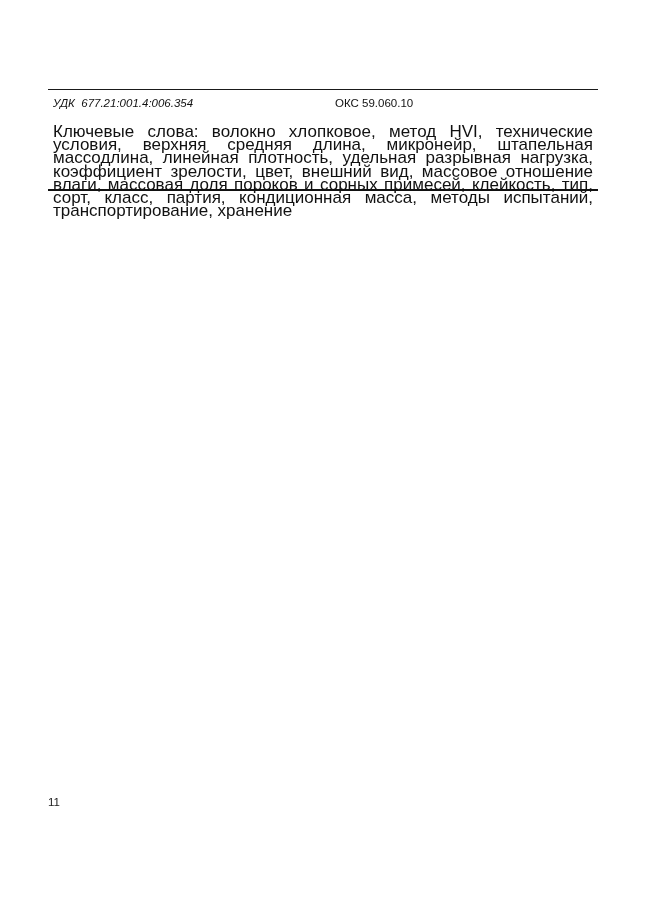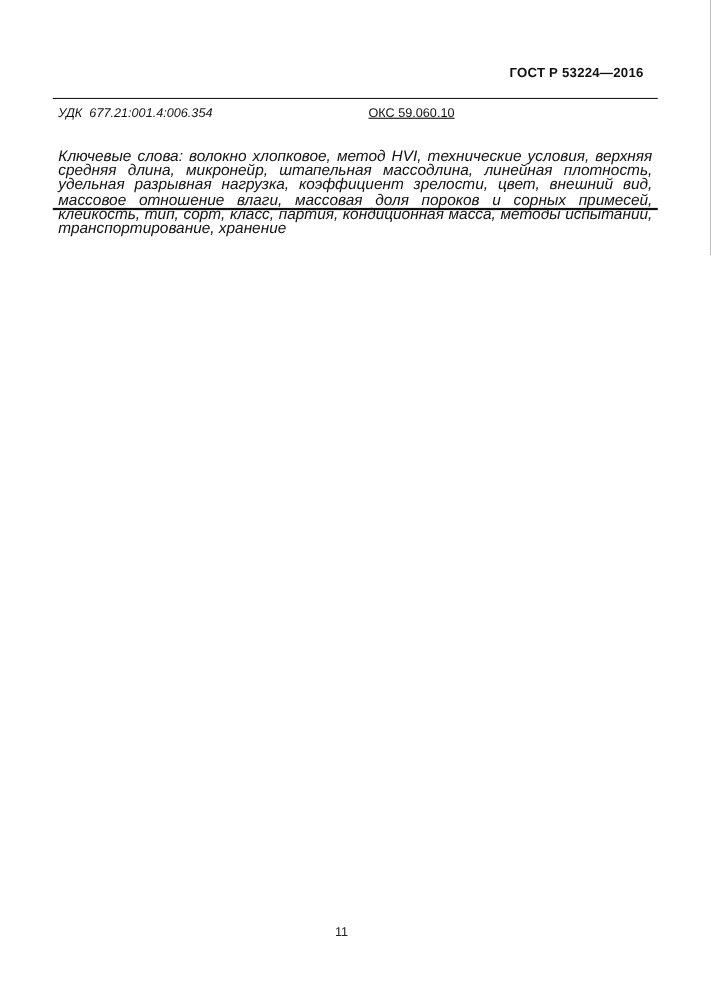--- a/index.html
+++ b/index.html
@@ -48,59 +48,56 @@
     left: 0;
     top: 0;
     white-space: pre;
     font-style: italic;
   }
   .oks {
     position: absolute;
     left: 282px;
     top: 0;
     white-space: pre;
-    text-decoration: underline;
   }
   .keywords {
     position: absolute;
-    top: 135px;
+    top: 125px;
     left: 53px;
     width: 540px;
-    font-size: 14px;
+    font-size: 17px;
     line-height: 13.2px;
     text-align: justify;
     color: #111;
-    font-style: italic;
   }
   .rule-bottom {
     position: absolute;
     top: 189px;
     left: 48px;
     width: 550px;
     height: 0;
     border-top: 2px solid #111;
   }
   .page-number {
     position: absolute;
-    top: 842px;
+    top: 796px;
     left: 48px;
     width: 537px;
-    text-align: center;
+    text-align: left;
     padding-right: 12px;
     box-sizing: border-box;
     font-size: 11.5px;
     color: #222;
   }
 </style>
 </head>
 <body>
 
 <div class="page">
 
-  <div class="doc-header">ГОСТ Р 53224—2016</div>
 
   <div class="rule-top"></div>
 
   <div class="class-row">
     <span class="udk">УДК  677.21:001.4:006.354</span>
     <span class="oks">ОКС 59.060.10</span>
   </div>
 
   <div class="keywords">Ключевые слова: волокно хлопковое, метод HVI, технические условия, верхняя средняя длина, микронейр, штапельная массодлина, линейная плотность, удельная разрывная нагрузка, коэффициент зрелости, цвет, внешний вид, массовое отношение влаги, массовая доля пороков и сорных примесей, клейкость, тип, сорт, класс, партия, кондиционная масса, методы испытаний,  транспортирование,  хранение</div>
 

